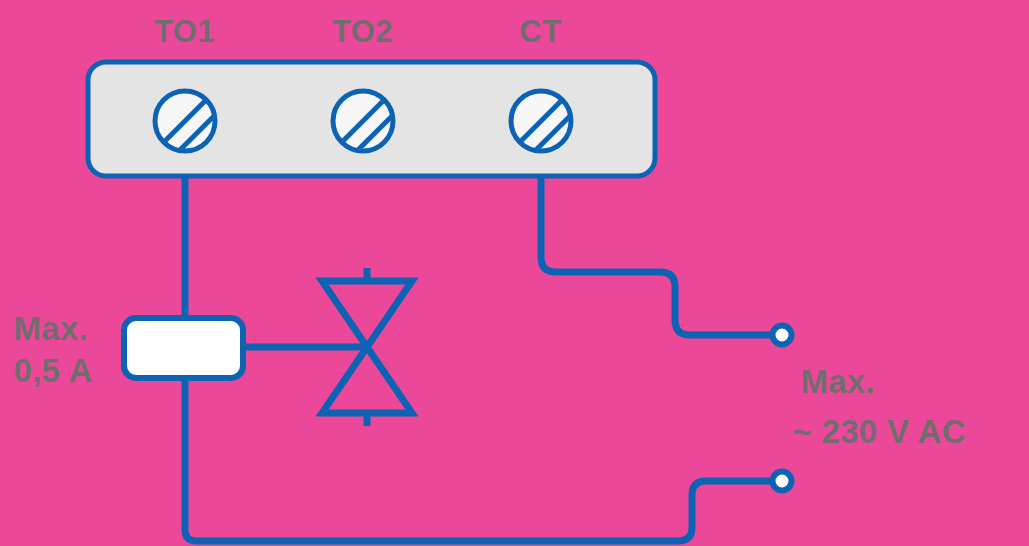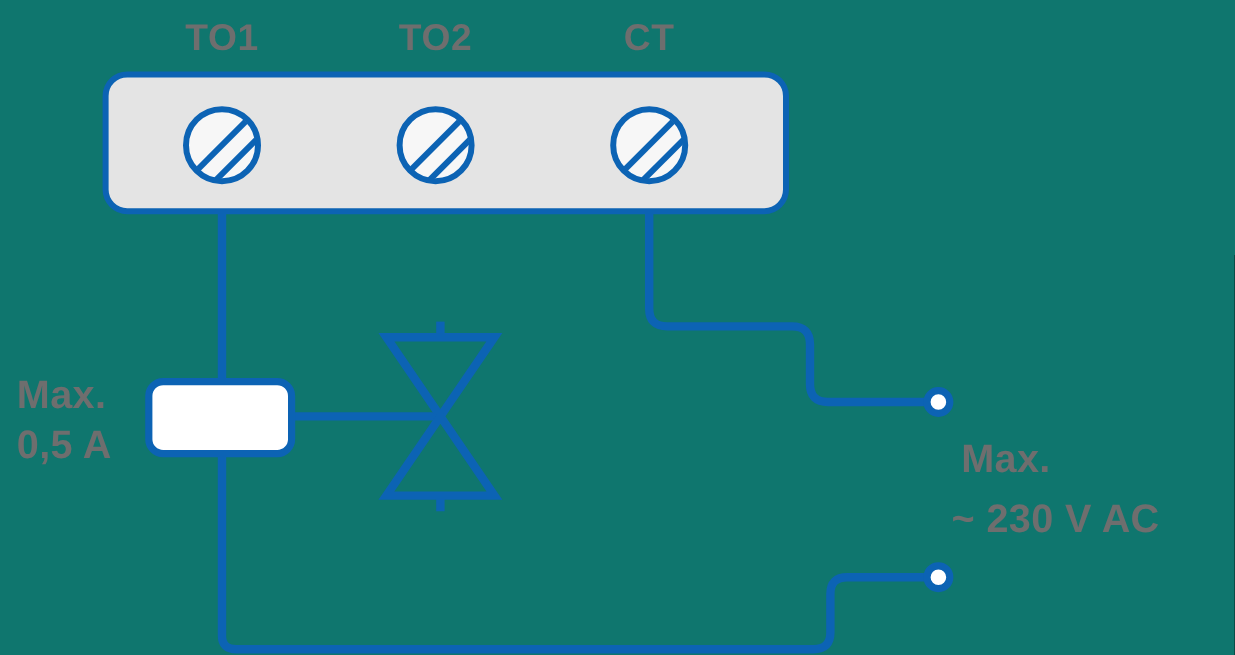--- a/index.html
+++ b/index.html
@@ -8,21 +8,21 @@
     padding: 0;
     background: #000000;
   }
   body {
     font-family: "Liberation Sans", sans-serif;
   }
   #diagram-root {
     position: relative;
     width: 1029px;
     height: 546px;
-    background: #0f766e;
+    background: #ec4899;
     overflow: hidden;
   }
   #wiring-svg {
     position: absolute;
     top: 0;
     left: 0;
     width: 1029px;
     height: 546px;
     display: block;
   }

